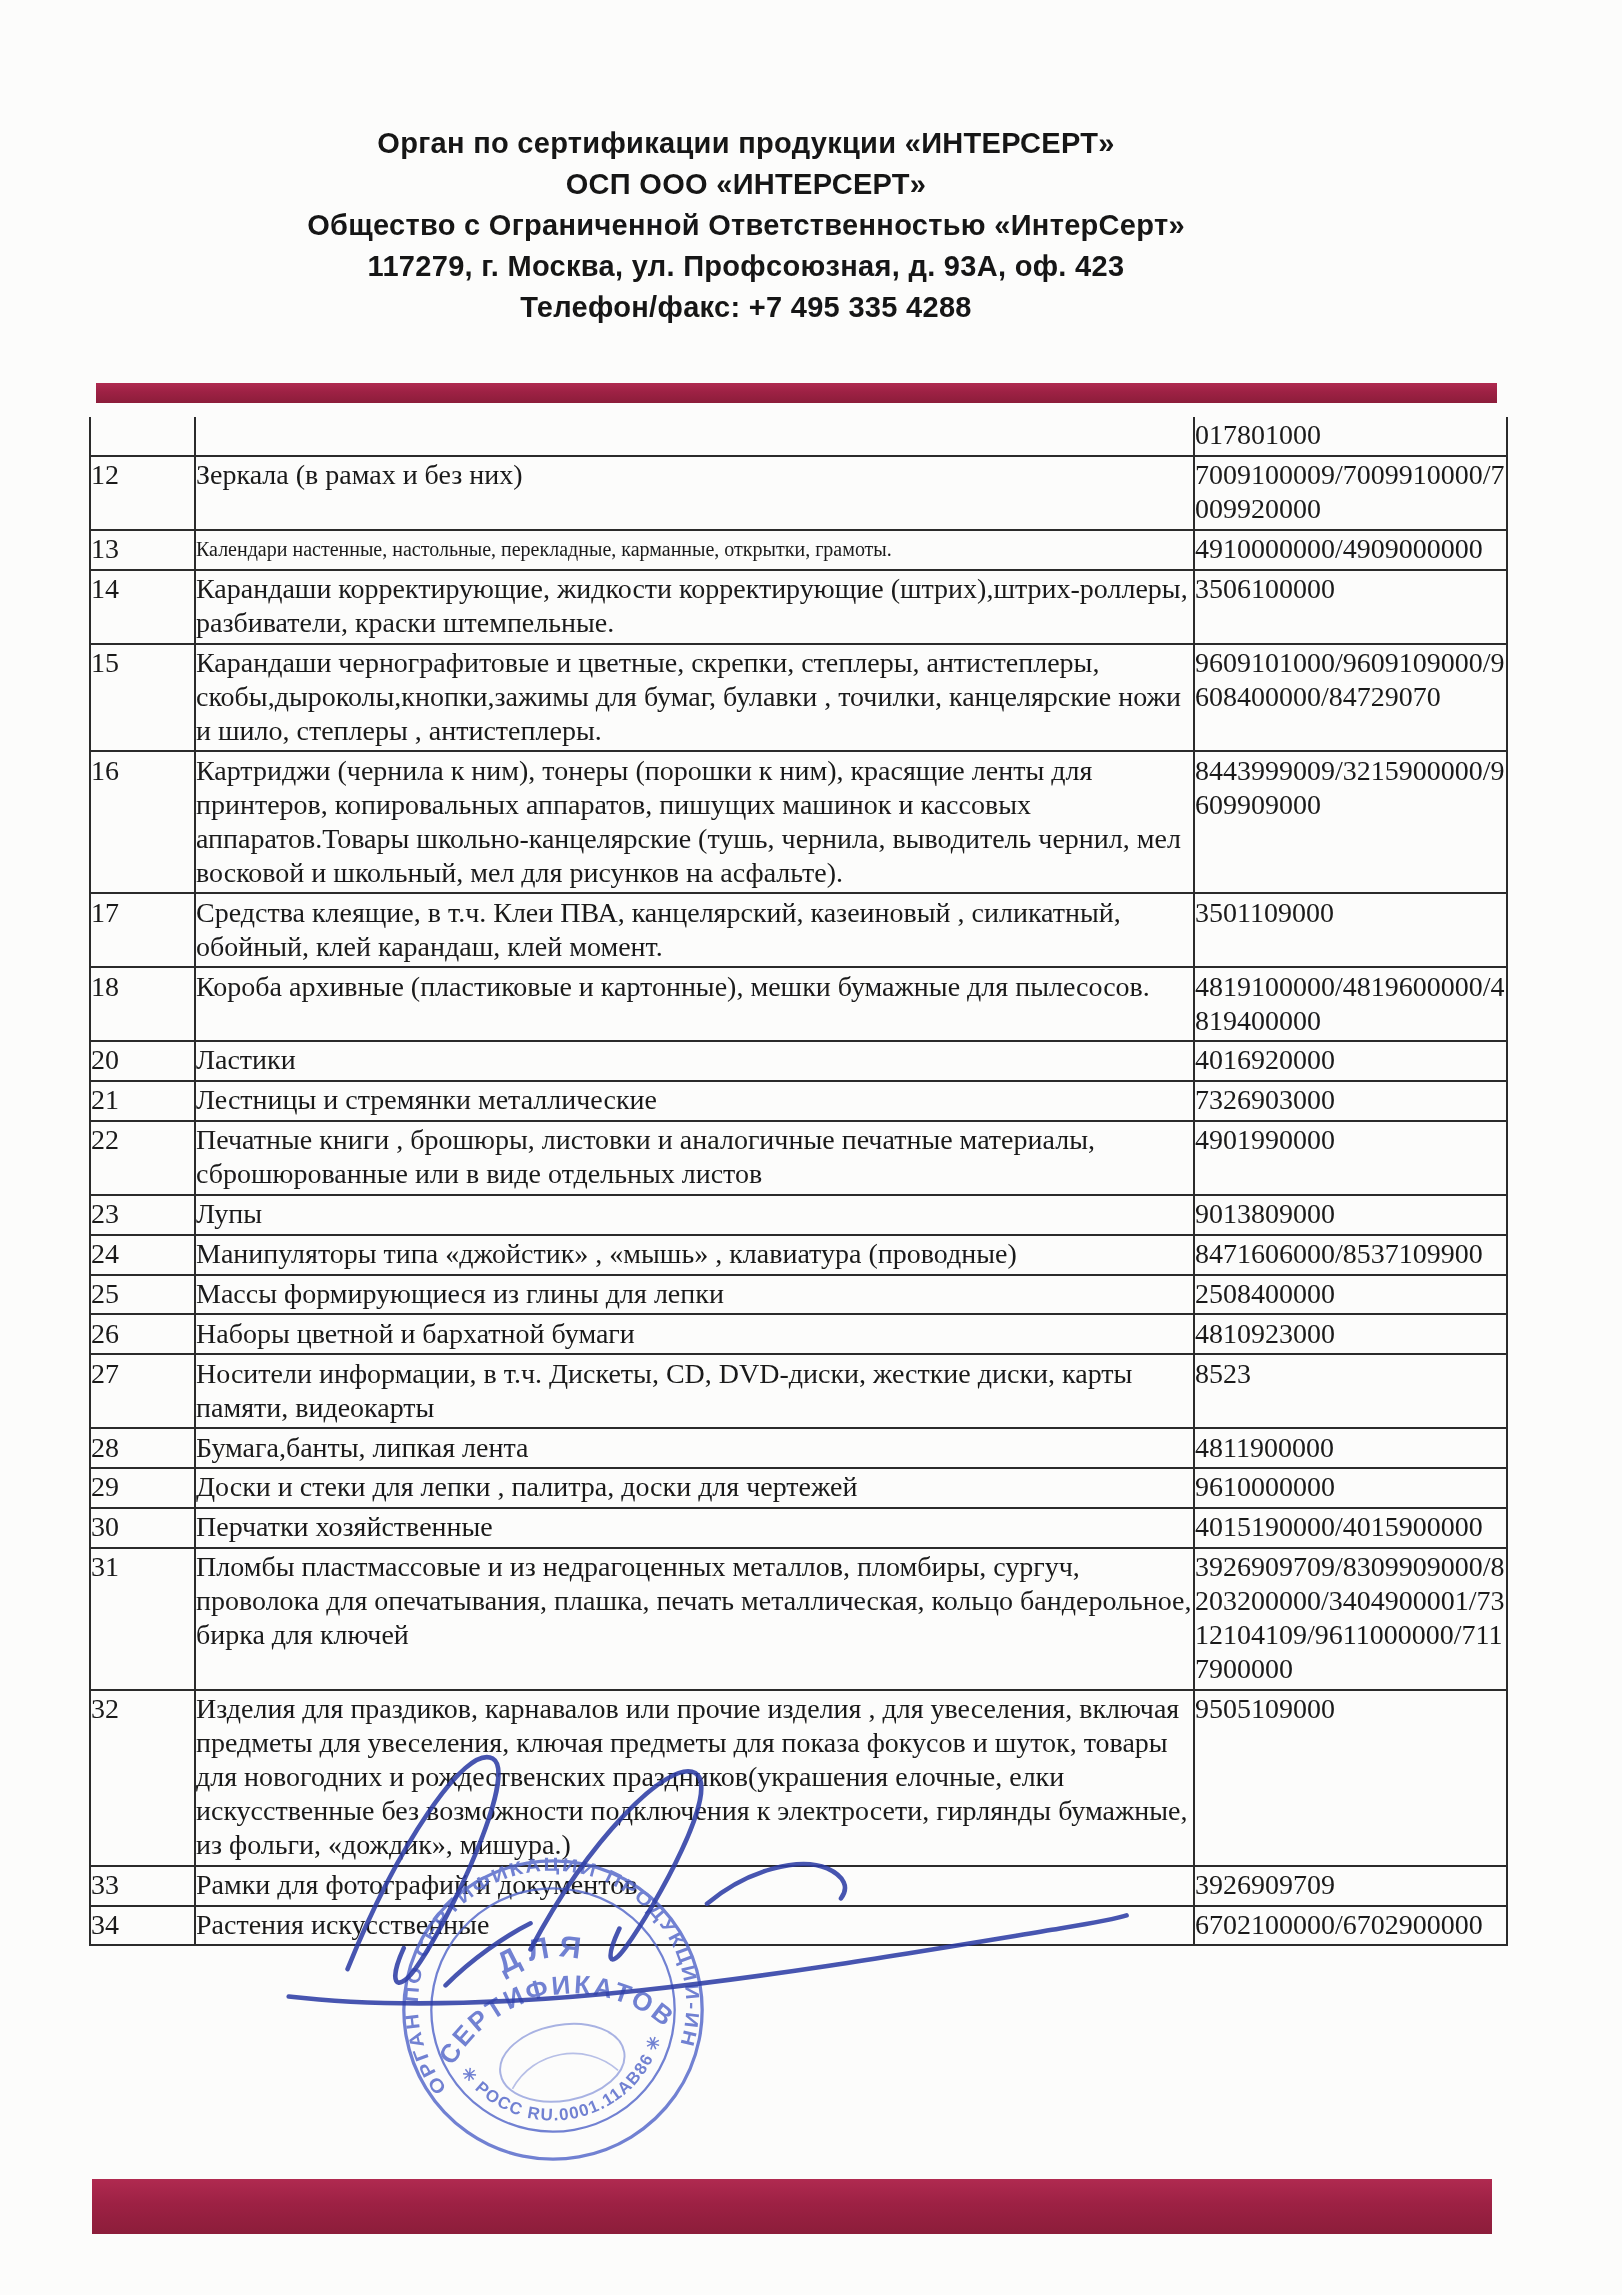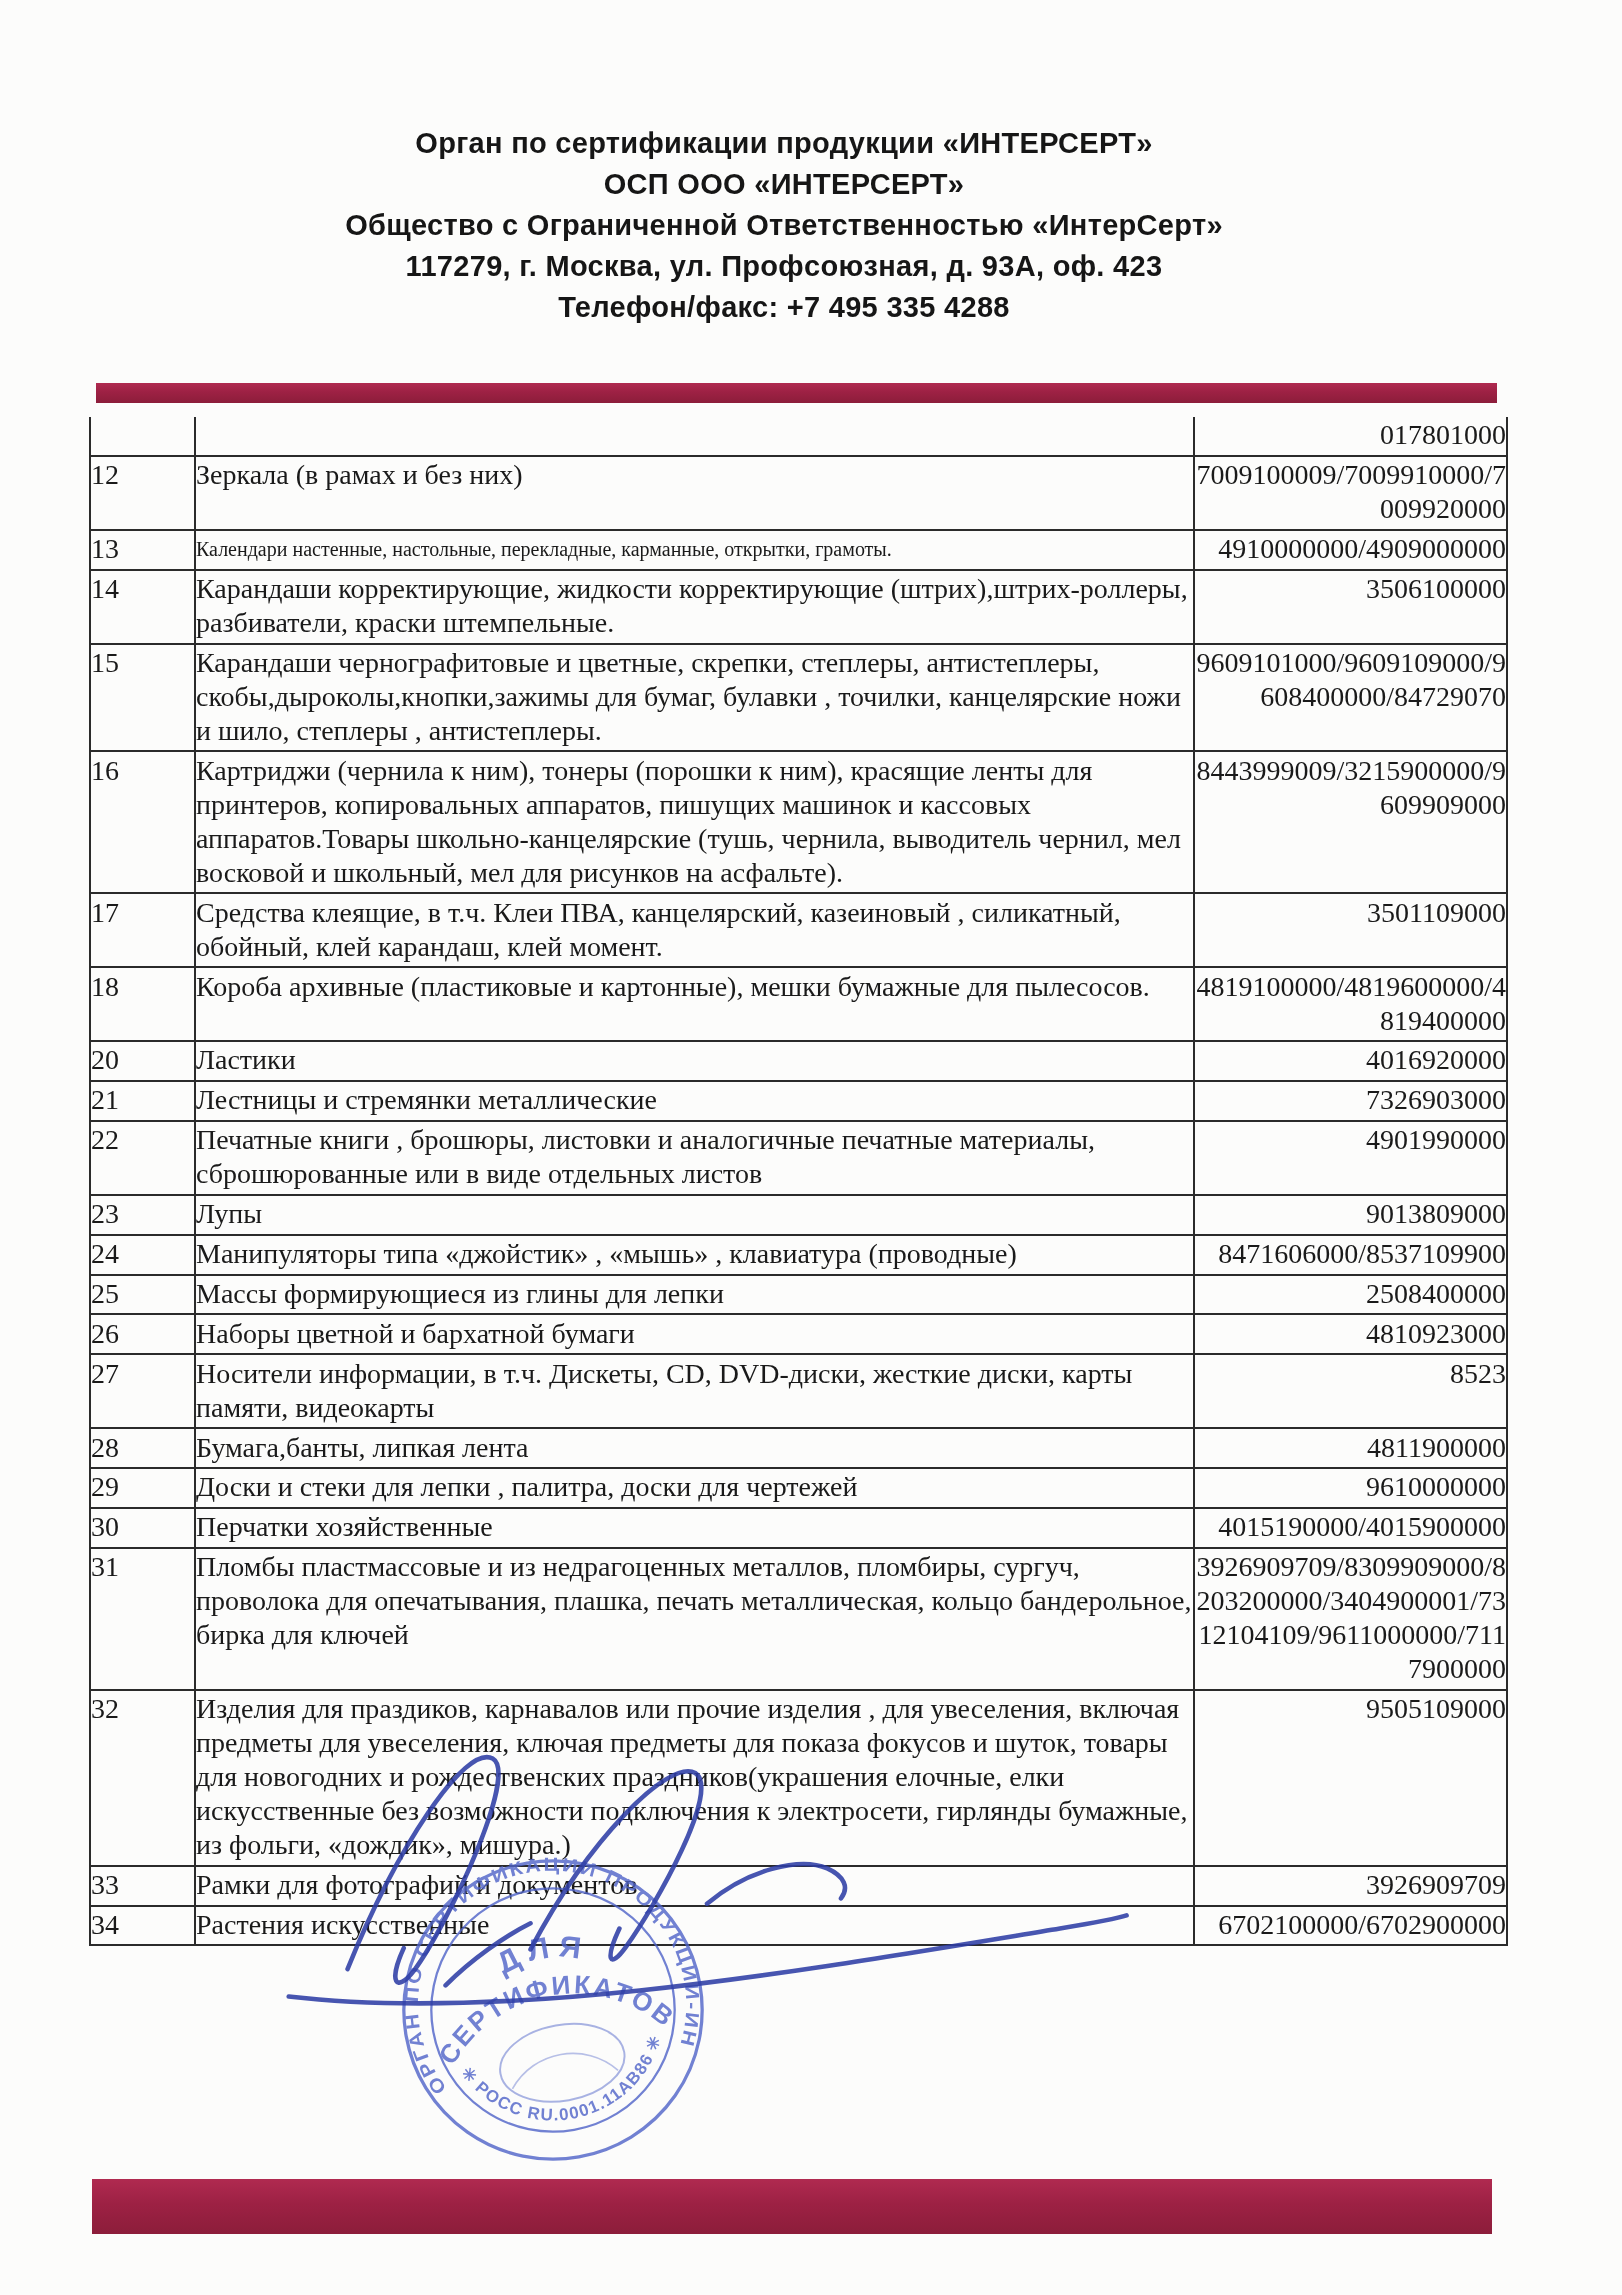--- a/index.html
+++ b/index.html
@@ -12,21 +12,20 @@
     overflow:hidden;
   }
   .header{
     position:absolute;top:123px;left:0;width:1492px;
     text-align:center;
     font-family:"Liberation Sans", sans-serif;
     font-weight:bold;
     font-size:29px;line-height:41px;
     color:#161616;
     letter-spacing:0.3px;
-    padding-left:38px;
   }
   .bar{
     position:absolute;left:96px;width:1401px;
     background:linear-gradient(180deg,#b02a50 0%, var(--bar,#9d2144) 45%, #8c1d3a 100%);
   }
   .bar.top{top:383px;height:19.6px;}
   .bar.bottom{top:2179px;height:55px;width:1400px;left:92px;}
   table.doc{
     position:absolute;left:89px;top:417px;
     width:1417px;
@@ -36,21 +35,21 @@
   table.doc td{
     border:2px solid var(--line,#2b2b2b);
     vertical-align:top;
     padding:1.3px 0 2.6px 0;
   }
   table.doc tr:first-child td{border-top:none;}
   td.num{padding-left:14.4px;}
   td.desc{padding-left:14.4px;padding-right:17px;}
   td.desc.small{font-size:20px;}
   td.code{
-    text-align:right;
+    text-align:left;
     padding-left:18.3px;padding-right:18.3px;
     word-break:break-all;
   }
   .stamp{
     position:absolute;left:396px;top:1853px;width:314px;height:314px;
     opacity:0.8;
   }
   .signature{
     position:absolute;left:249px;top:1688px;width:916px;height:366px;
     opacity:0.88;

